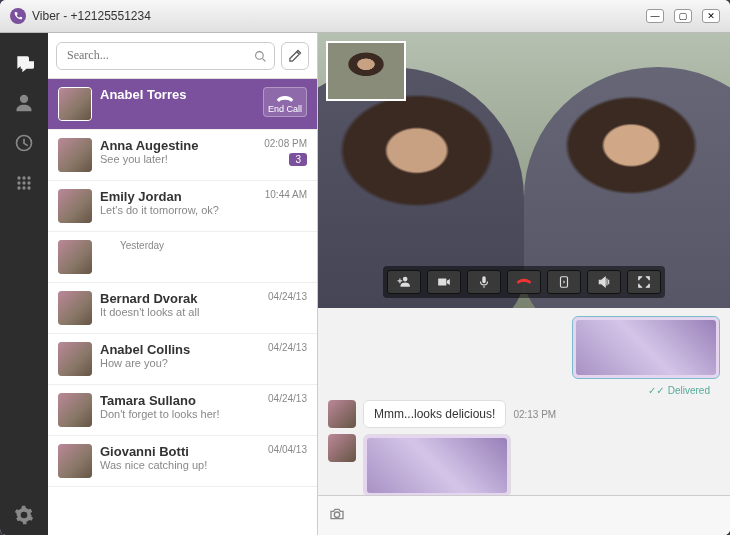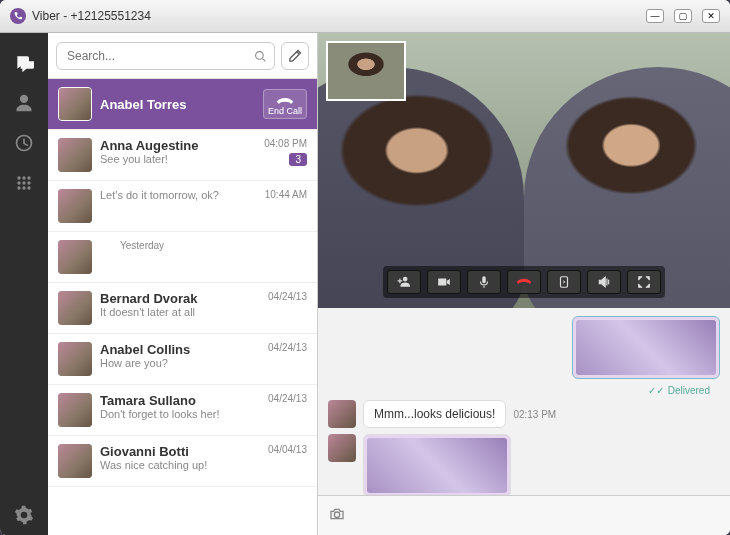--- a/index.html
+++ b/index.html
@@ -13,26 +13,26 @@
 .win-btn { width: 18px; height: 14px; border: 1px solid #999; border-radius: 3px; font-size: 9px; display: flex; align-items: center; justify-content: center; cursor: pointer; background: #fff; }
 .main { flex: 1; display: flex; overflow: hidden; }
 .nav { width: 48px; background: #2d2d2d; display: flex; flex-direction: column; align-items: center; padding-top: 10px; }
 .nav-item { width: 48px; height: 40px; display: flex; align-items: center; justify-content: center; cursor: pointer; color: #888; }
 .nav-item.active { color: #fff; }
 .nav-item svg { width: 20px; height: 20px; fill: currentColor; }
 .nav-spacer { flex: 1; }
 .list-pane { width: 270px; background: #fff; display: flex; flex-direction: column; border-right: 1px solid #ccc; }
 .search-row { height: 46px; display: flex; align-items: center; padding: 0 8px; gap: 6px; border-bottom: 1px solid #ddd; }
 .search-box { flex: 1; position: relative; }
-.search-input { width: 100%; height: 28px; border: 1px solid #ccc; border-radius: 6px; padding: 0 28px 0 10px; font-size: 12px; color: #7f1d1d; }
+.search-input { width: 100%; height: 28px; border: 1px solid #ccc; border-radius: 6px; padding: 0 28px 0 10px; font-size: 12px; color: #7f1d1d; font-family: Liberation Serif, serif; }
 .search-icon { position: absolute; right: 8px; top: 7px; color: #888; }
 .compose-btn { width: 28px; height: 28px; border: 1px solid #ccc; border-radius: 6px; background: #fff; display: flex; align-items: center; justify-content: center; cursor: pointer; color: #555; }
 .convo-list { flex: 1; overflow-y: auto; }
 .convo { display: flex; padding: 8px 10px; border-bottom: 1px solid #eee; cursor: pointer; }
-.convo.active { background: #7b519d; color: #fff; align-items: center; }
+.convo.active { background: #7b519d; color: #fff; }
 .avatar { width: 34px; height: 34px; border-radius: 4px; background: #aaa; flex-shrink: 0; margin-right: 8px; position: relative; overflow: hidden; }
 .avatar::after { content: ''; position: absolute; inset: 0; background: linear-gradient(135deg, #b89 0%, #876 60%, #654 100%); }
 .convo.active .avatar { border: 1px solid #fff; }
 .convo-body { flex: 1; overflow: hidden; }
 .convo-name { font-size: 13px; font-weight: bold; color: #333; }
 .convo.active .convo-name { color: #fff; }
 .convo-preview { font-size: 11px; color: #888; white-space: nowrap; overflow: hidden; text-overflow: ellipsis; }
 .convo.active .convo-preview { color: #e4d9ef; }
 .convo-meta { display: flex; flex-direction: column; align-items: flex-end; gap: 4px; padding-left: 20px; }
 .convo-time { font-size: 10px; color: #888; }
@@ -156,44 +156,45 @@
           </div>
         </div>
 
         <div class="convo">
           <div class="avatar"></div>
           <div class="convo-body">
             <div class="convo-name">Anna Augestine</div>
             <div class="convo-preview">See you later!</div>
           </div>
           <div class="convo-meta">
-            <div class="convo-time">04:08 PM</div>
+            <div class="convo-time">02:08 PM</div>
             <div class="badge">3</div>
           </div>
         </div>
         <div class="convo">
           <div class="avatar"></div>
           <div class="convo-body">
+            <div class="convo-name">Emily Jordan</div>
             <div class="convo-preview">Let's do it tomorrow, ok?</div>
           </div>
           <div class="convo-meta">
               <div class="convo-time">10:44 AM</div>
             </div>
         </div>
         <div class="convo">
           <div class="avatar"></div>
           <div class="convo-meta">
               <div class="convo-time">Yesterday</div>
             </div>
         </div>
         <div class="convo">
           <div class="avatar"></div>
           <div class="convo-body">
             <div class="convo-name">Bernard Dvorak</div>
-            <div class="convo-preview">It doesn't later at all</div>
+            <div class="convo-preview">It doesn't looks at all</div>
           </div>
           <div class="convo-meta">
               <div class="convo-time">04/24/13</div>
             </div>
         </div>
         <div class="convo">
           <div class="avatar"></div>
           <div class="convo-body">
             <div class="convo-name">Anabel Collins</div>
             <div class="convo-preview">How are you?</div>

